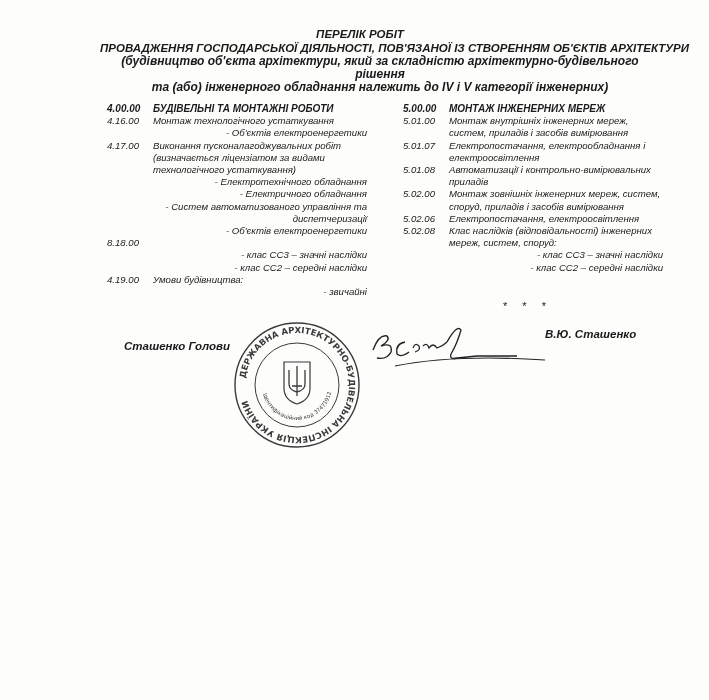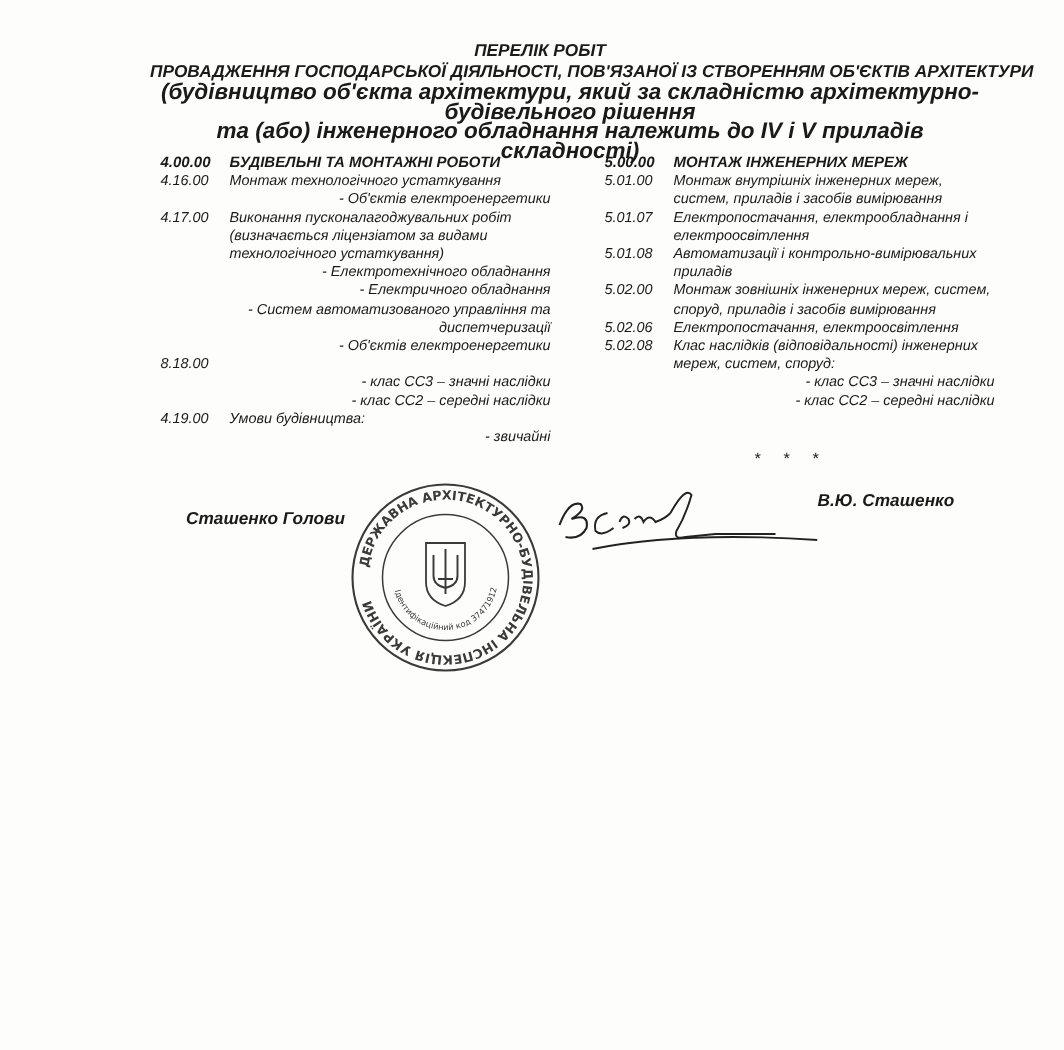--- a/index.html
+++ b/index.html
@@ -7,21 +7,21 @@
       width: 709px; height: 700px; overflow: hidden;
       background: #fdfdfc;
       font-family: "Liberation Sans", sans-serif;
       color: #1a1a1a;
       position: relative;
     }
     .page { position: absolute; left: 0; top: 0; width: 709px; height: 553px; }
     .title-block { position: absolute; top: 28px; left: 60px; width: 600px; text-align: center; font-style: italic; font-weight: bold; }
     .title-block .t1 { font-size: 11.5px; line-height: 13px; }
     .title-block .t2 { font-size: 11.5px; line-height: 14px; white-space: nowrap; margin-left: 40px; }
-    .title-block .t3 { font-size: 15px; line-height: 13px; margin-left: 40px; }
+    .title-block .t3 { font-size: 12px; line-height: 13px; margin-left: 40px; }
     .col { position: absolute; top: 103px; font-size: 9.6px; font-style: italic; line-height: 12.2px; }
     .col.left { left: 87px; width: 280px; }
     .col.right { left: 383px; width: 280px; }
     .row { display: flex; }
     .code { width: 46px; flex: 0 0 46px; margin-left: 20px; }
     .text { flex: 1; }
     .head .text, .head .code { font-weight: bold; font-size: 10px; }
     .sub { padding-left: 56px; text-align: right; }
     .sub.l2 { padding-left: 52px; }
     .stars { position: absolute; top: 300px; left: 503px; font-size: 11px; letter-spacing: 6px; color: #222; }
@@ -32,21 +32,21 @@
   </style>
 </head>
 <body>
 
 <div class="page">
 
   <div class="title-block">
     <div class="t1">ПЕРЕЛІК РОБІТ</div>
     <div class="t2">ПРОВАДЖЕННЯ ГОСПОДАРСЬКОЇ ДІЯЛЬНОСТІ, ПОВ'ЯЗАНОЇ ІЗ СТВОРЕННЯМ ОБ'ЄКТІВ АРХІТЕКТУРИ</div>
     <div class="t3">(будівництво об'єкта архітектури, який за складністю архітектурно-будівельного рішення</div>
-    <div class="t3">та (або) інженерного обладнання належить до IV і V приладів складності)</div>
+    <div class="t3">та (або) інженерного обладнання належить до IV і V категорії інженерних)</div>
   </div>
 
   <div class="col left">
     <div class="row head">
       <span class="code">4.00.00</span>
       <span class="text">БУДІВЕЛЬНІ ТА МОНТАЖНІ РОБОТИ</span>
     </div>
     <div class="row">
       <span class="code">4.16.00</span>
       <span class="text">Монтаж технологічного устаткування</span>

